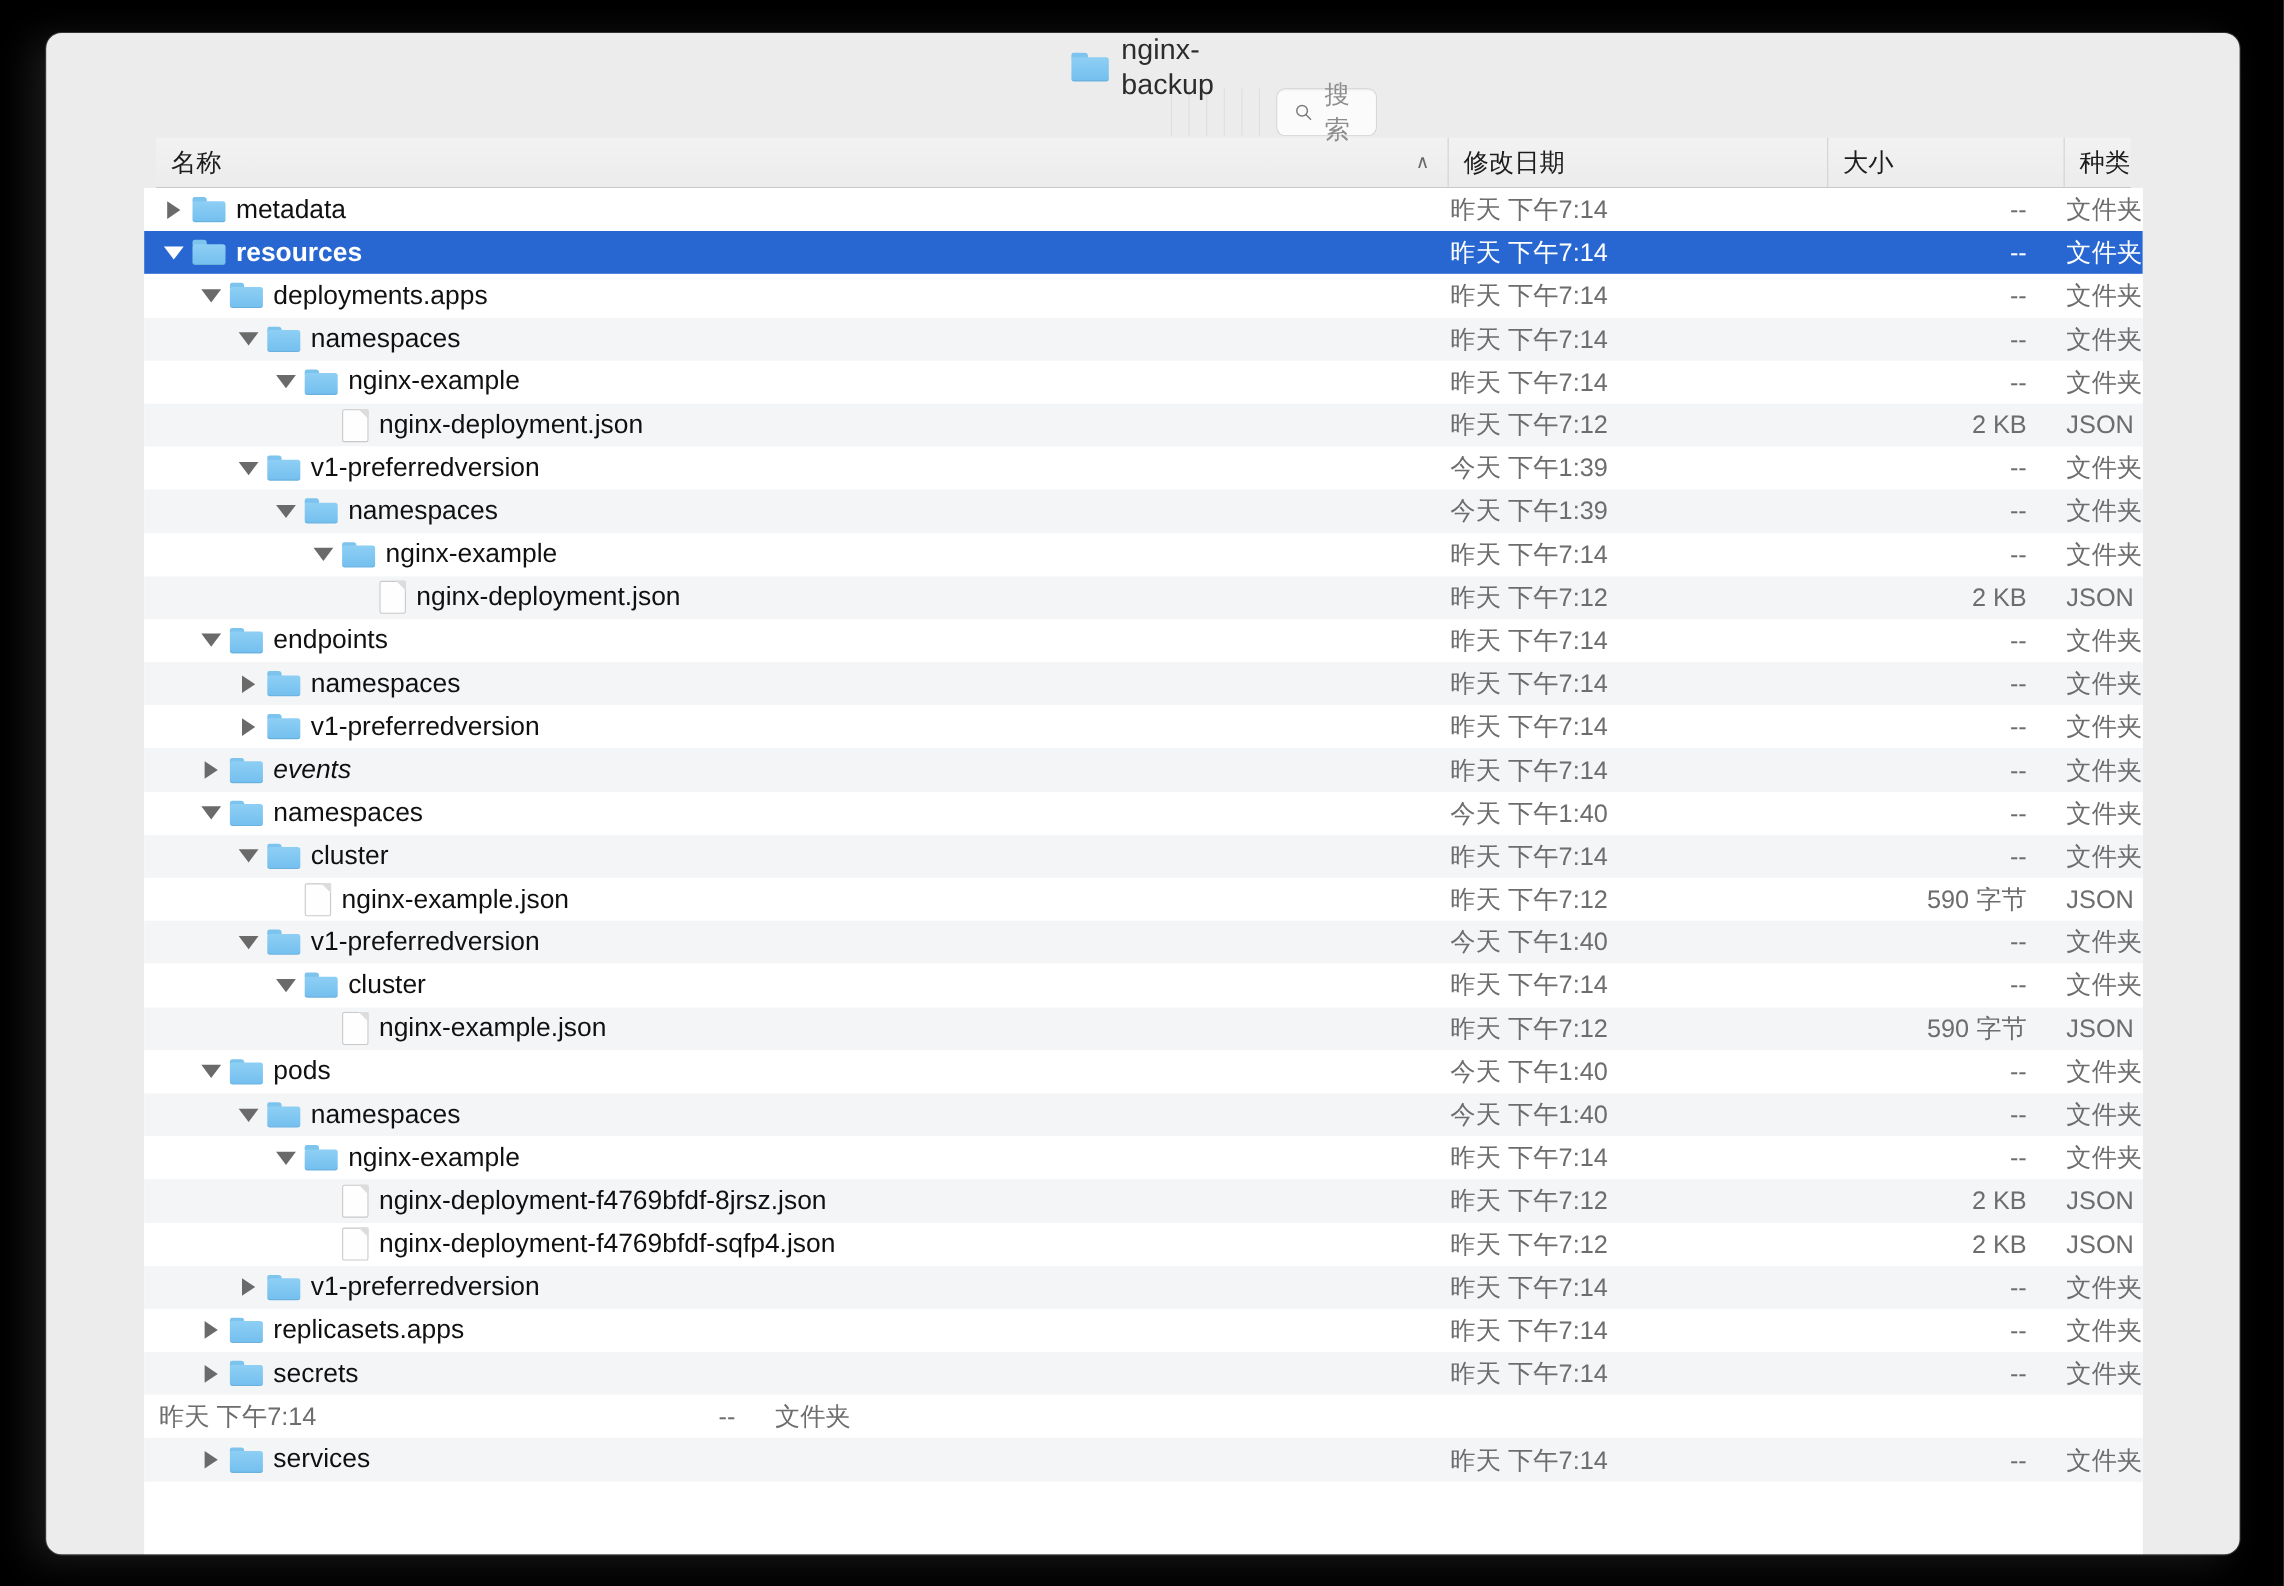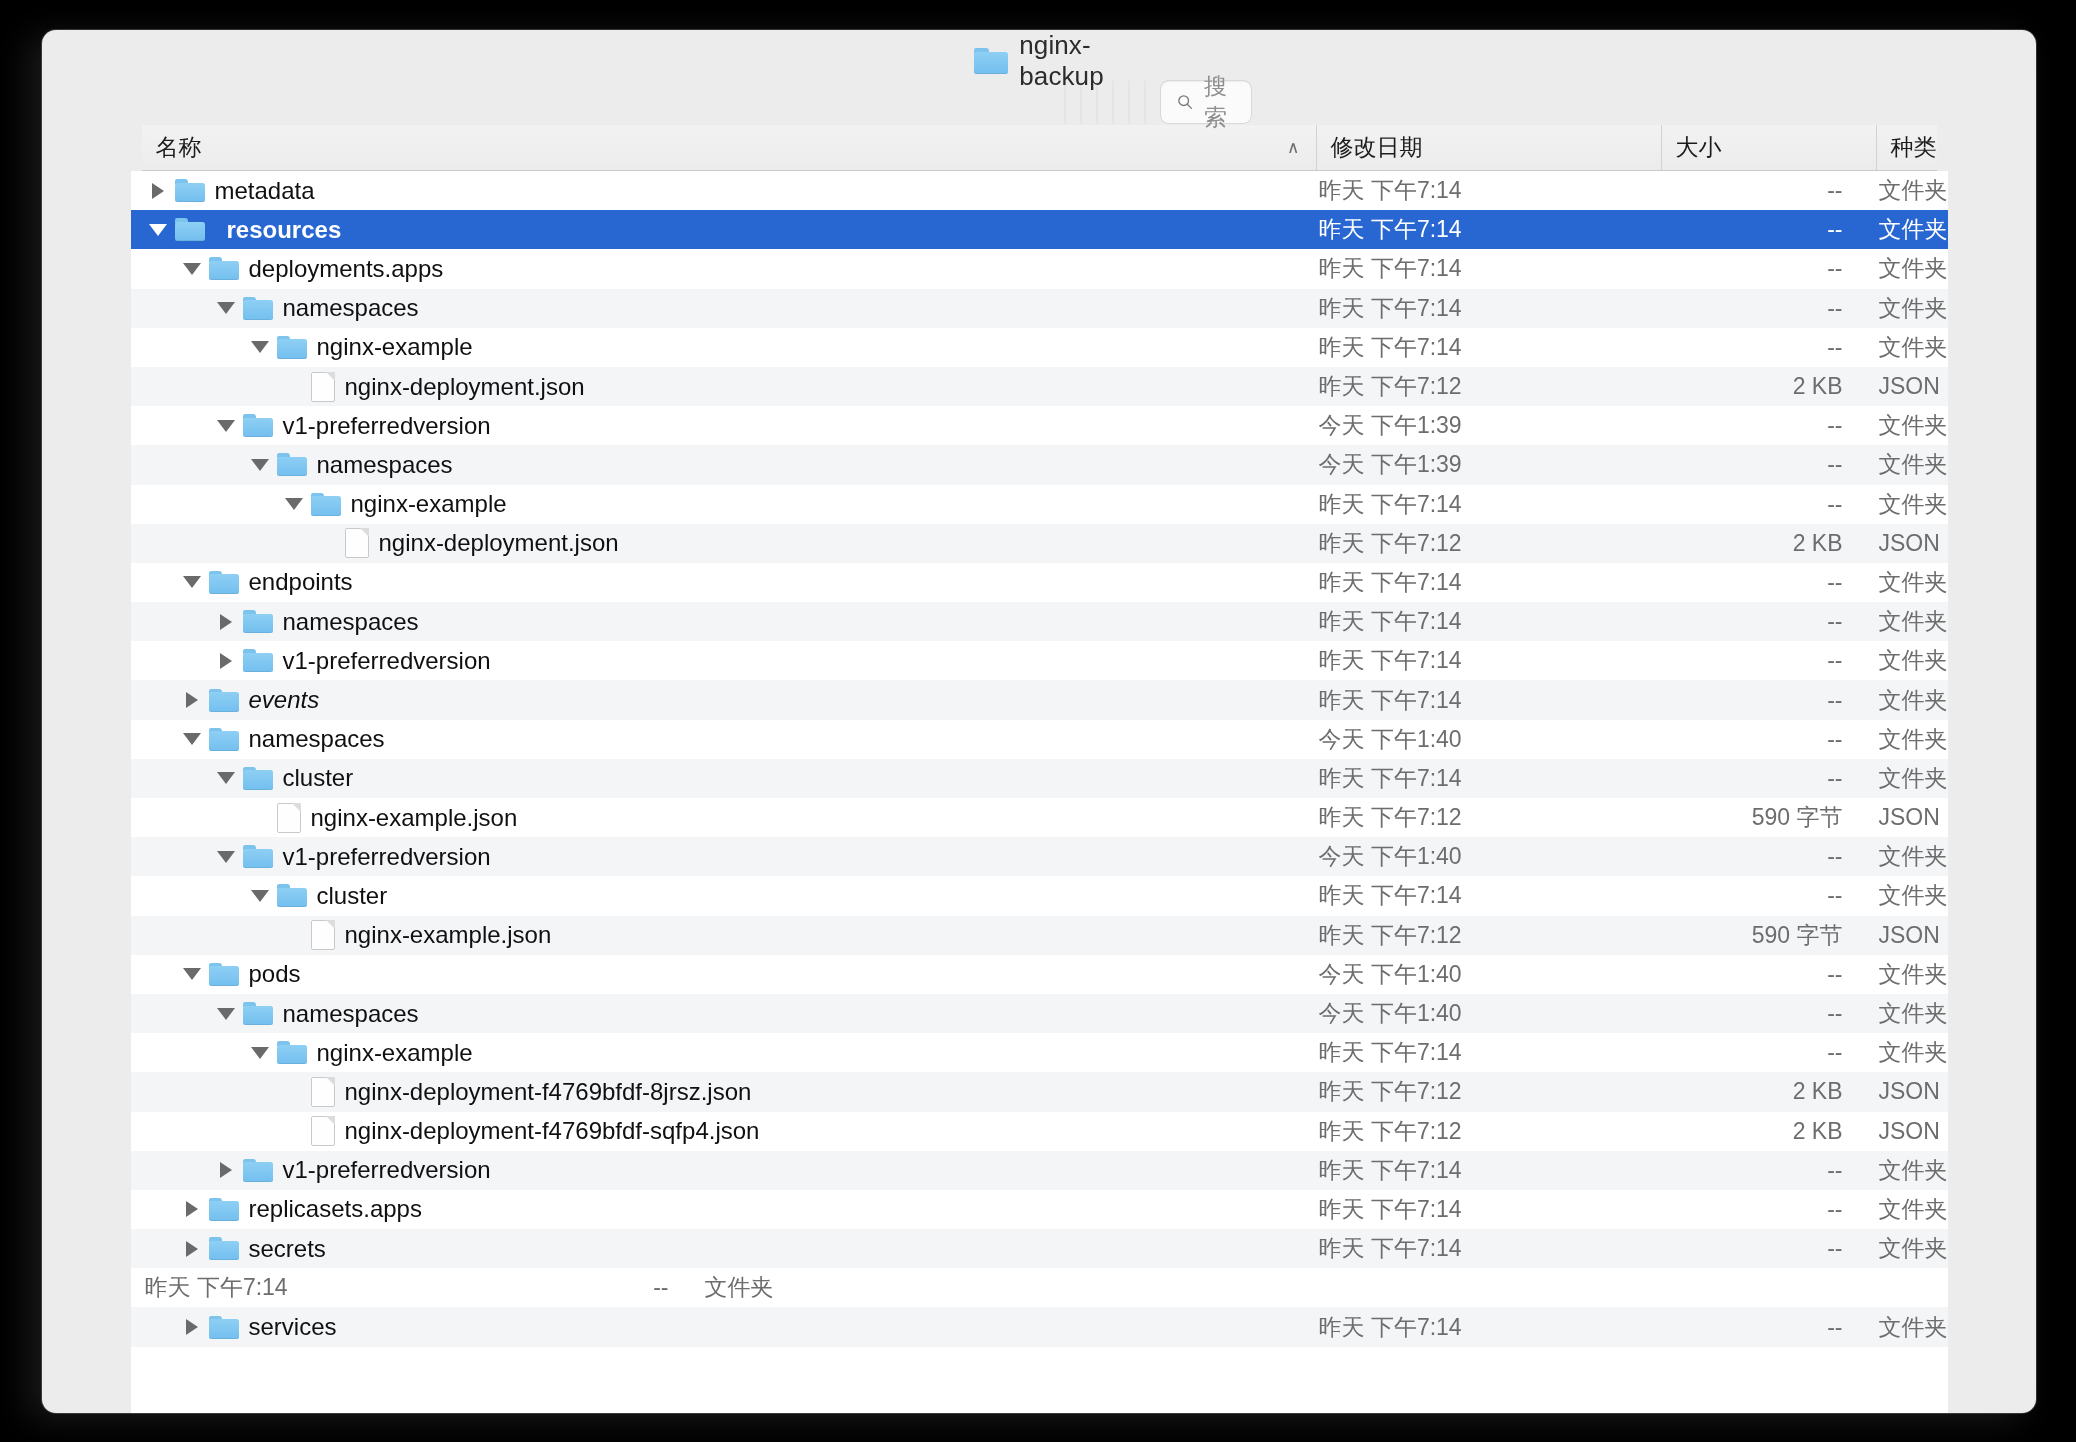--- a/index.html
+++ b/index.html
@@ -178,21 +178,21 @@
     height: 39.2px;
     font-size: 24px;
     color: #101010;
   }
   .row.odd  { background: #ffffff; }
   .row.even { background: #f4f5f7; }
   .row.selected { background: #2867d2; color: #ffffff; }
   .row.selected .cell-date,
   .row.selected .cell-size,
   .row.selected .cell-kind { color: #ffffff; }
-  .row.selected .name-text { font-weight: 700; margin-left: 12px; }
+  .row.selected .name-text { font-weight: 700; }
   .row.selected .tri { border-left-color: #ffffff; }
   .row.selected .tri.open { border-top-color: #ffffff; border-left-color: transparent; }
 
   .cell-name {
     width: 1174px;
     display: flex;
     align-items: center;
     overflow: hidden;
     white-space: nowrap;
   }

